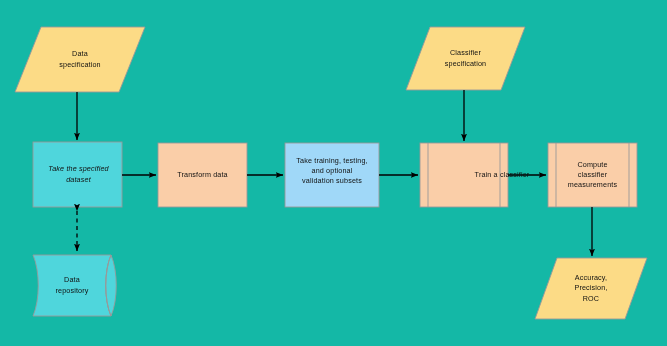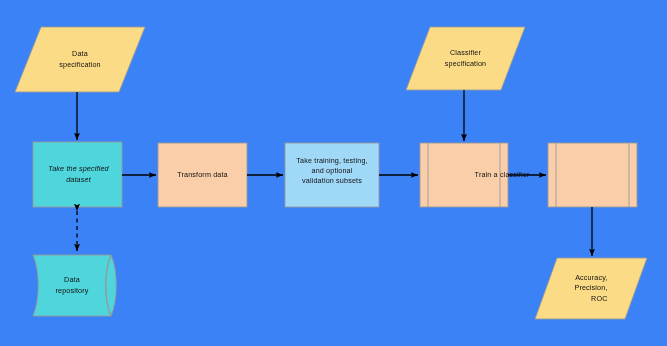--- a/index.html
+++ b/index.html
@@ -7,21 +7,21 @@
     padding: 0;
     background: #ffffff;
   }
   body {
     font-family: "Liberation Sans", sans-serif;
   }
   #canvas {
     position: relative;
     width: 667px;
     height: 346px;
-    background: #3b82f6;
+    background: #14b8a6;
     overflow: hidden;
   }
   #flow-svg {
     position: absolute;
     left: 0;
     top: 0;
     width: 667px;
     height: 346px;
   }
   .node-label {
@@ -119,18 +119,21 @@
 
   <div class="node-label" style="left:285px; top:143px; width:94px; height:56px;">Take training, testing,
 and optional
 validation subsets</div>
 
   <div class="node-label" style="left:413px; top:27px; width:105px; height:63px;">Classifier
 specification</div>
 
   <div class="node-label" style="left:428px; top:143px; width:72px; height:64px;padding-left:38px;">Train a classifier</div>
 
+  <div class="node-label" style="left:556px; top:143px; width:73px; height:64px;">Compute
+classifier
+measurements</div>
 
-  <div class="node-label" style="left:541px; top:258px; width:100px; height:61px;text-align:right;">Accuracy,
+  <div class="node-label" style="left:541px; top:258px; width:100px; height:61px;">Accuracy,
 Precision,
 ROC</div>
 
 </div>
 
 </body></html>

